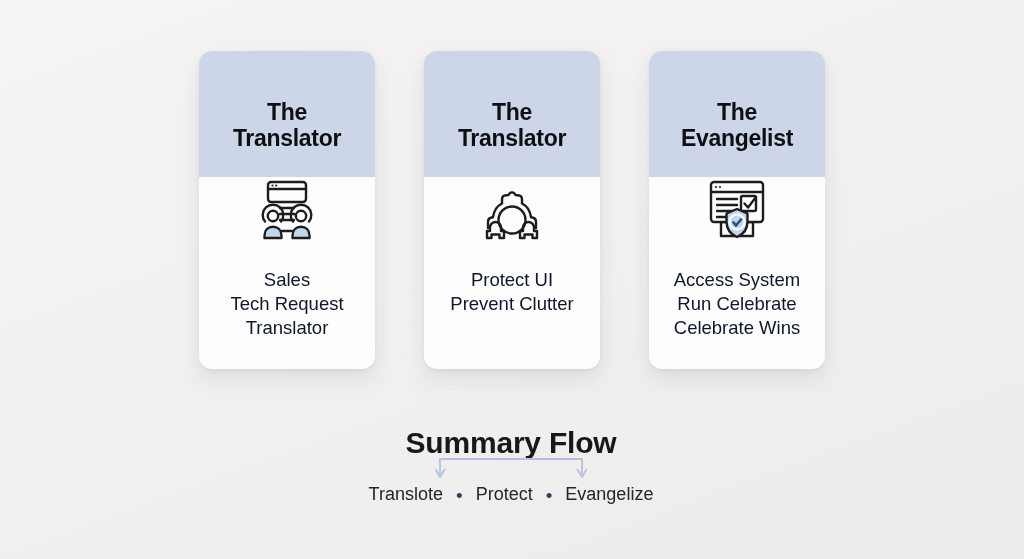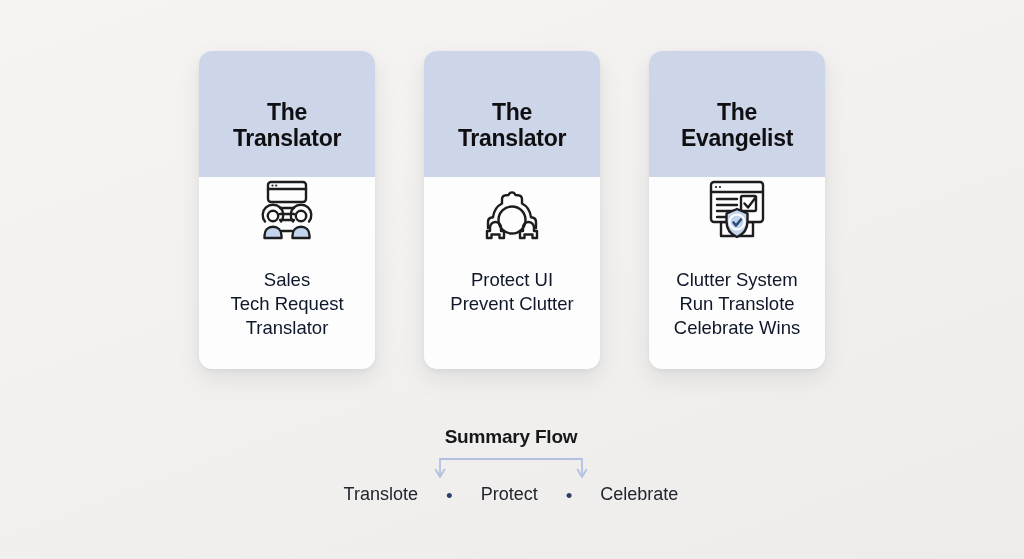--- a/index.html
+++ b/index.html
@@ -45,34 +45,34 @@
     position: absolute;
     top: 217px; left: 0; right: 0;
     text-align: center;
     font-size: 18.5px;
     line-height: 24px;
     color: #0f172a;
   }
   .summary-title {
     position: absolute; top: 426px; left: 511px;
     transform: translateX(-50%);
-    font-size: 19px;
+    font-size: 30px;
     font-weight: 600;
     letter-spacing: -0.2px;
     color: #17181a;
     white-space: nowrap;
   }
   .bracket {
     position: absolute; top: 457px; left: 511px;
     transform: translateX(-50%);
   }
   .flow-row {
     position: absolute; top: 484px; left: 511px;
     transform: translateX(-50%);
-    display: flex; align-items: center; gap: 28px;
+    display: flex; align-items: center; gap: 13px;
     font-size: 18px;
     font-weight: 500;
     color: #22252e;
     white-space: nowrap;
   }
   .flow-bullet {
     color: #2e3f66;
     font-size: 19px;
     line-height: 1;
     padding-top: 1px;
@@ -150,22 +150,22 @@
         <circle cx="14" cy="7" r="1.1" fill="#1d1d20" stroke="none"></circle>
         <path d="M11 19 H31 M11 25 H31 M11 31 H27 M11 37 H23"></path>
         <rect x="35" y="16" width="15" height="15" rx="1.5" fill="#ffffff"></rect>
         <path d="M38.5 23.5 L42 27.5 L50 17"></path>
         <path d="M31 29 L41.5 33.5 V41.5 C41.5 49 37 54.5 31 57 C25 54.5 20.5 49 20.5 41.5 V33.5 Z" fill="#c3d5ec"></path>
         <circle cx="31" cy="42" r="7.5" stroke="#ffffff" stroke-width="2"></circle>
         <path d="M27.5 42.5 L30 45.5 L35 39.5" stroke="#2c4a7e" stroke-width="2.6"></path>
       </svg>
     </div>
     <div class="card-items">
-      <div>Clutter System</div>
-      <div>Run Translote</div>
+      <div>Access System</div>
+      <div>Run Celebrate</div>
       <div>Celebrate Wins</div>
     </div>
   </div>
 
 </div>
 
 <div class="summary-title">Summary Flow</div>
 
 <div class="bracket">
   <svg width="152" height="26" viewBox="0 0 152 26" fill="none" stroke="#b3c0e2" stroke-width="1.8" stroke-linecap="round" stroke-linejoin="round">
@@ -174,14 +174,14 @@
     <path d="M0.5 12.5 L5 20 L9.5 12.5"></path>
     <path d="M142.5 12.5 L147 20 L151.5 12.5"></path>
   </svg>
 </div>
 
 <div class="flow-row">
   <span>Translote</span>
   <span class="flow-bullet">•</span>
   <span>Protect</span>
   <span class="flow-bullet">•</span>
-  <span>Celebrate</span>
+  <span>Evangelize</span>
 </div>
 
 </body></html>

